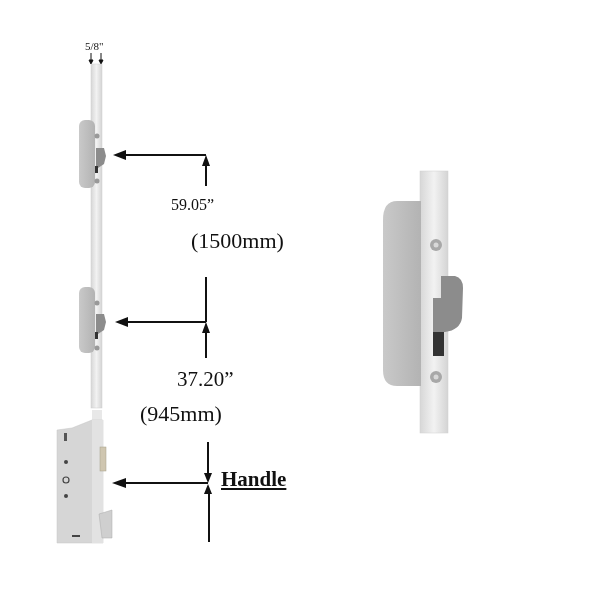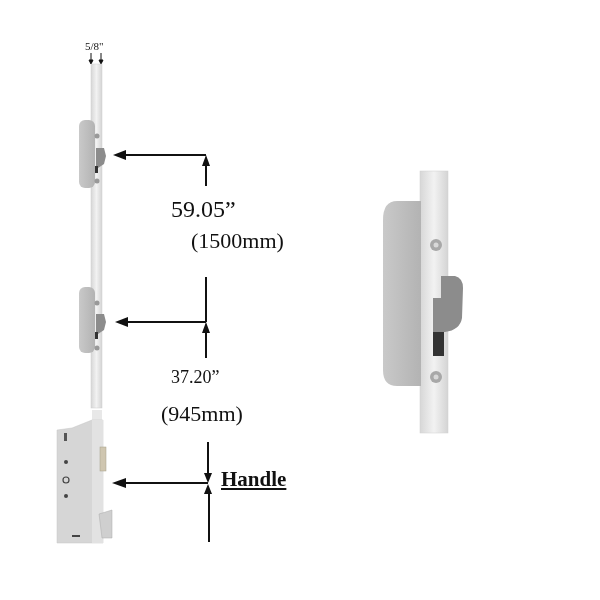--- a/index.html
+++ b/index.html
@@ -91,17 +91,17 @@
     <circle cx="436" cy="245" r="6" fill="#a8a8a8"></circle>
     <circle cx="436" cy="245" r="2.5" fill="#d8d8d8"></circle>
     <circle cx="436" cy="377" r="6" fill="#a8a8a8"></circle>
     <circle cx="436" cy="377" r="2.5" fill="#d8d8d8"></circle>
     <path d="M441,276 L455,276 Q463,278 463,288 L462,318 Q460,330 445,332 L433,332 L433,298 L441,298 Z" fill="#8c8c8c"></path>
     <rect x="433" y="332" width="11" height="24" fill="#333"></rect>
   </g>
 </svg>
 
 <div class="txt" style="left:85px;top:40px;font-size:11px;">5/8"</div>
-<div class="txt" style="left:171px;top:196px;font-size:24px;">59.05”</div>
+<div class="txt" style="left:171px;top:196px;font-size:16px;">59.05”</div>
 <div class="txt" style="left:147px;top:228px;font-size:22px;margin-left:44px;">(1500mm)</div>
-<div class="txt" style="left:171px;top:367px;font-size:18px;">37.20”</div>
-<div class="txt" style="left:161px;top:401px;font-size:22px;">(945mm)</div>
+<div class="txt" style="left:177px;top:367px;font-size:21px;">37.20”</div>
+<div class="txt" style="left:140px;top:401px;font-size:22px;">(945mm)</div>
 <div class="txt" style="left:221px;top:467px;font-size:21px;font-weight:bold;text-decoration:underline;">Handle</div>
 
 </body></html>

